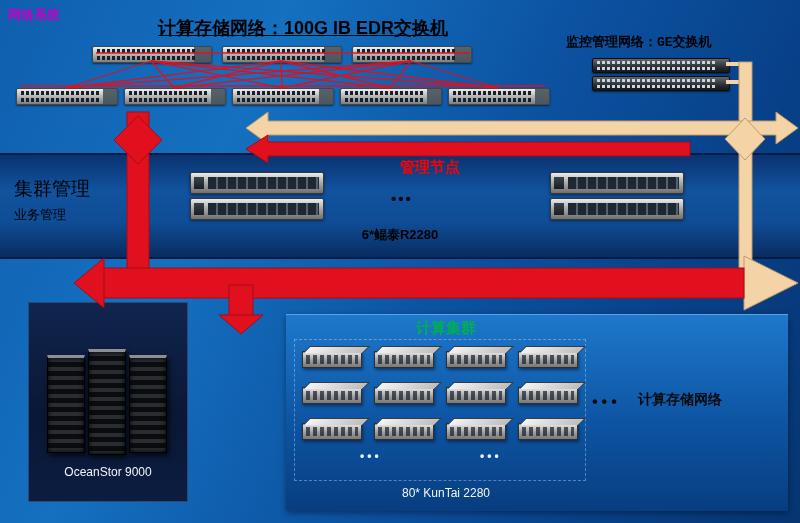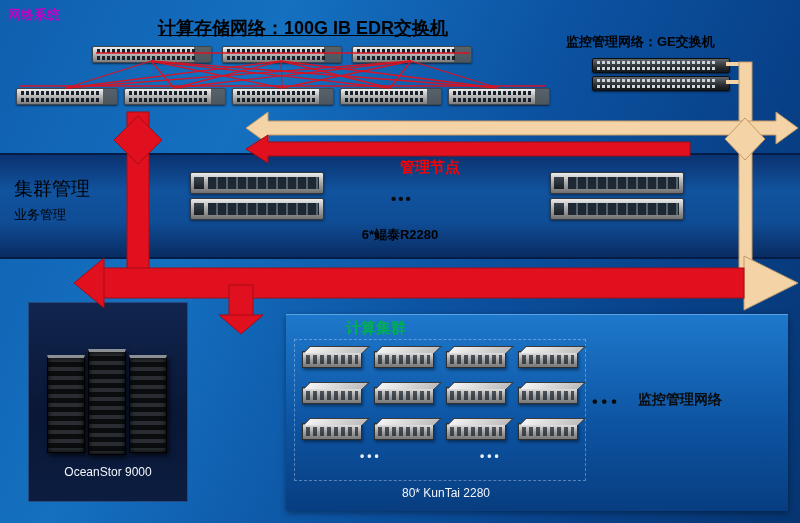--- a/index.html
+++ b/index.html
@@ -69,21 +69,21 @@
     border:1px solid #000;border-top:3px solid #8a9096;
     box-shadow:inset 0 0 5px #000, 2px 3px 5px rgba(0,0,0,.65);
   }
   .storage-label{position:absolute;left:0;right:0;top:162px;text-align:center;color:#f2f6fb;font-size:12px;}
 
   .compute-box{
     left:286px;top:314px;width:502px;height:196px;
     background:linear-gradient(180deg,#1e78cc 0%,#0d54a2 55%,#083d80 100%);
     border-top:1px solid #5aa2e2;box-shadow:0 2px 6px rgba(0,0,0,.4);
   }
-  .compute-title{position:absolute;left:60px;top:4px;width:200px;text-align:left;color:#00b050;font-weight:bold;font-size:15px;}
+  .compute-title{position:absolute;left:60px;top:4px;width:200px;text-align:center;color:#00b050;font-weight:bold;font-size:15px;}
   .grid-dash{position:absolute;left:8px;top:24px;width:290px;height:140px;border:1px dashed rgba(205,225,250,.4);}
   .cnode{
     position:absolute;width:58px;height:15px;border:1px solid #2f2f2f;
     background:linear-gradient(180deg,#e8e8e8,#9a9a9a 60%,#787878);
     box-shadow:1px 2px 3px rgba(0,0,0,.45);
   }
   .cnode::before{
     content:"";position:absolute;left:0;top:-6px;width:100%;height:6px;
     background:linear-gradient(90deg,#f4f4f4,#bdbdbd);border:1px solid #3a3a3a;border-bottom:none;
     transform:skewX(-45deg);transform-origin:bottom left;
@@ -93,21 +93,21 @@
     background:repeating-linear-gradient(90deg,rgba(20,30,40,.7) 0 4px,rgba(0,0,0,0) 4px 7px);
   }
   .c-ell{position:absolute;color:#e8f0fa;font-weight:bold;font-size:12px;letter-spacing:3px;}
   .compute-model{position:absolute;left:60px;top:171px;width:200px;text-align:center;color:#f2f6fb;font-size:12px;}
   .right-ell{position:absolute;left:306px;top:78px;color:#0b0b0b;font-weight:bold;font-size:16px;letter-spacing:4px;}
   .nodes-label{position:absolute;left:352px;top:76px;color:#0b0b0b;font-weight:bold;font-size:14px;}
 
   
   .net-sys{left:8px;top:6px;color:#c400c4;font-weight:bold;font-size:13px;}
   .cs-title{left:158px;top:16px;color:#000;font-weight:bold;font-size:18px;text-decoration:underline;}
-  .mon-title{left:566px;top:33px;color:#000;font-weight:bold;font-size:13px;}
+  .mon-title{left:566px;top:33px;color:#000;font-weight:bold;font-size:13px;font-family:Liberation Mono, monospace;}
   .cluster-lbl{left:14px;top:176px;color:#000;font-size:19px;}
   .business-lbl{left:14px;top:206px;color:#000;font-size:13px;}
   .mgmt-title{left:340px;top:158px;width:120px;text-align:right;color:#ff0000;font-weight:bold;font-size:15px;}
   .mgmt-ell{left:372px;top:190px;width:60px;text-align:center;color:#0b0b0b;font-weight:bold;font-size:15px;letter-spacing:2px;}
   .mgmt-model{left:330px;top:226px;width:140px;text-align:center;color:#000;font-weight:bold;font-size:13px;}
 
   .overlay{position:absolute;left:0;top:0;z-index:6;pointer-events:none;}
 </style>
 </head>
 <body>
@@ -166,21 +166,21 @@
     <div class="cnode" style="left:16px;top:108px"></div>
     <div class="cnode" style="left:88px;top:108px"></div>
     <div class="cnode" style="left:160px;top:108px"></div>
     <div class="cnode" style="left:232px;top:108px"></div>
 
     <div class="c-ell" style="left:74px;top:134px">•••</div>
     <div class="c-ell" style="left:194px;top:134px">•••</div>
 
     <div class="compute-model">80* KunTai 2280</div>
     <div class="right-ell">•••</div>
-    <div class="nodes-label">监控管理网络</div>
+    <div class="nodes-label">计算存储网络</div>
   </div>
 
   <svg class="overlay" width="800" height="523" viewBox="0 0 800 523">
     <g stroke="#e0101e" stroke-width="1.3" fill="none" opacity="0.95">
       <path d="M96 53 H470 M20 86 H545"></path>
       <line x1="151" y1="61" x2="66" y2="88"></line>
       <line x1="151" y1="61" x2="174" y2="88"></line>
       <line x1="151" y1="61" x2="282" y2="88"></line>
       <line x1="151" y1="61" x2="390" y2="88"></line>
       <line x1="151" y1="61" x2="498" y2="88"></line>

